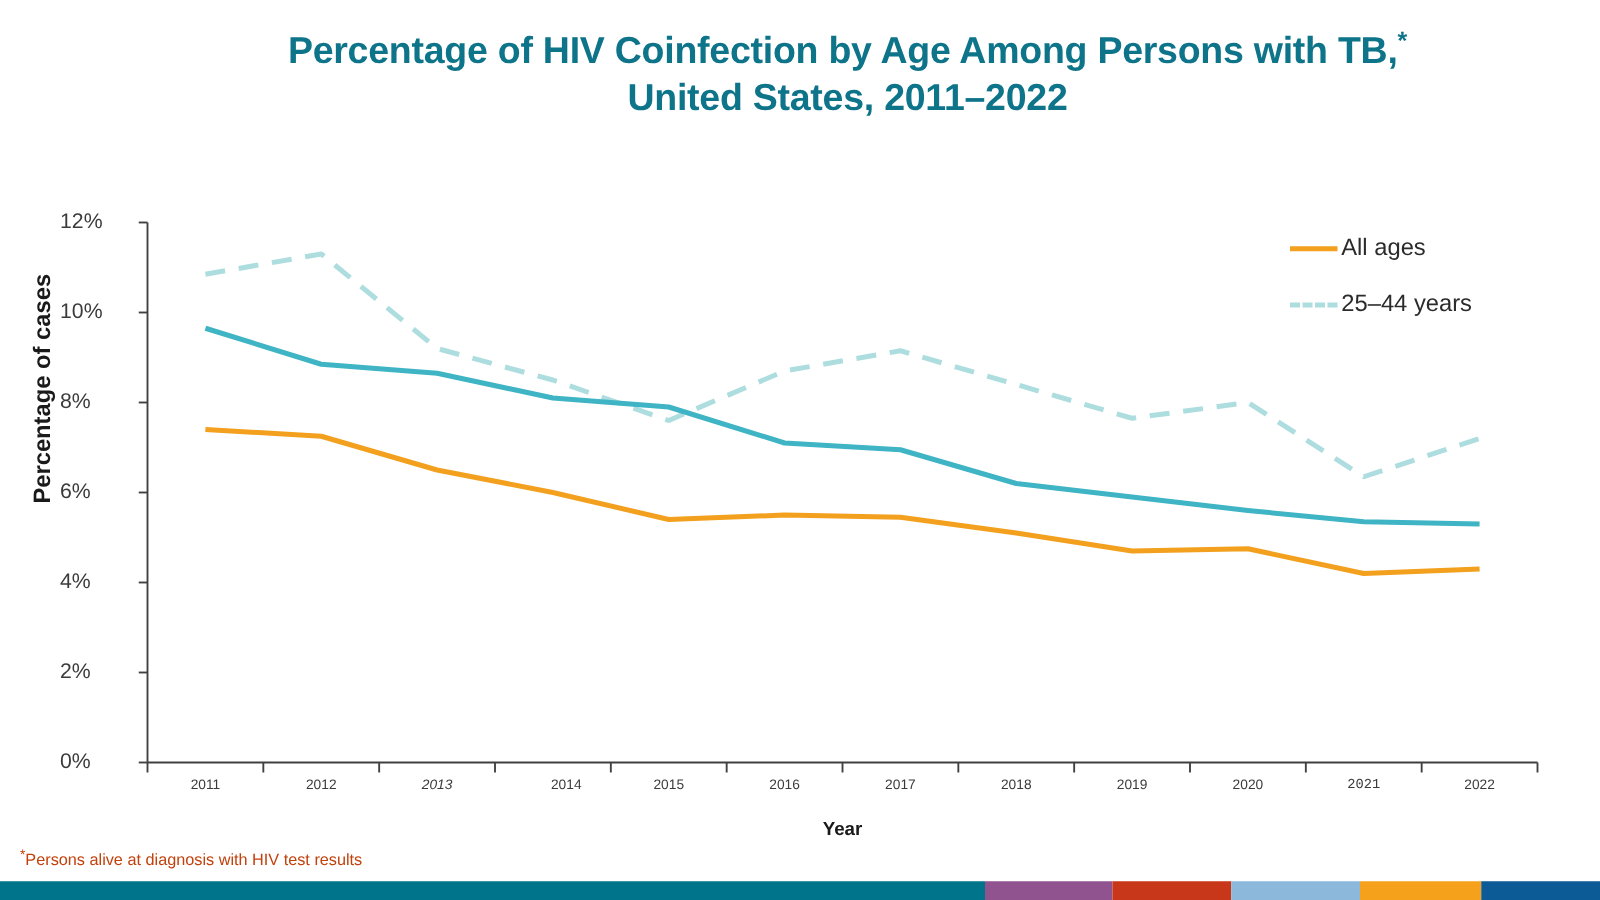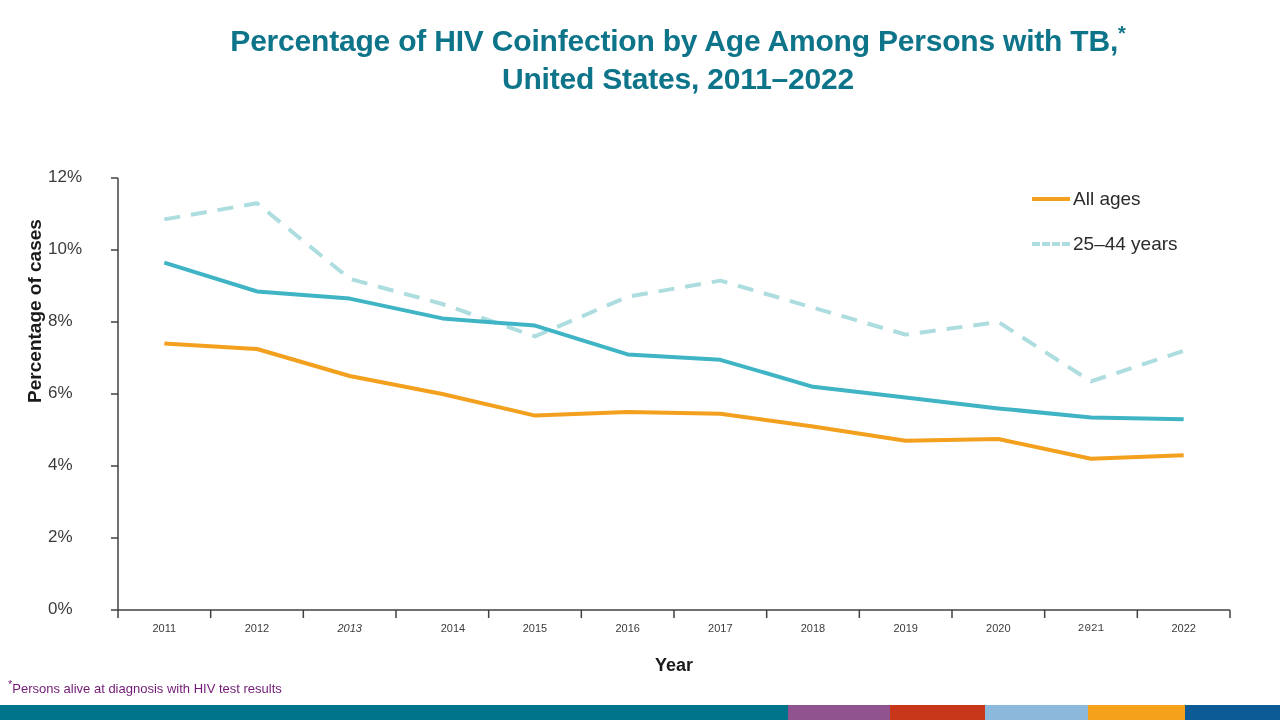--- a/index.html
+++ b/index.html
@@ -94,21 +94,21 @@
     text-align: center;
     font-size: 11px;
     color: #3b3b3b;
   }
   #x-axis-title {
     position: absolute;
     left: 118px;
     top: 655px;
     width: 1112px;
     text-align: center;
-    font-size: 18px;
+    font-size: 15px;
     font-weight: bold;
     color: #1a1a1a;
   }
 
   
   #legend {
     position: absolute;
     left: 1032px;
     top: 184px;
     width: 210px;
@@ -135,24 +135,24 @@
   }
   .legend-label {
     font-size: 19px;
     color: #2b2b2b;
     white-space: nowrap;
   }
 
   
   #footnote {
     position: absolute;
-    left: 8px;
+    left: 16px;
     top: 678px;
     font-size: 13px;
-    color: #701a75;
+    color: #c2410c;
   }
   #footnote sup { font-size: 11px; }
 
   
   #bottom-bar {
     position: absolute;
     left: 0;
     top: 705px;
     width: 1280px;
     height: 15px;

